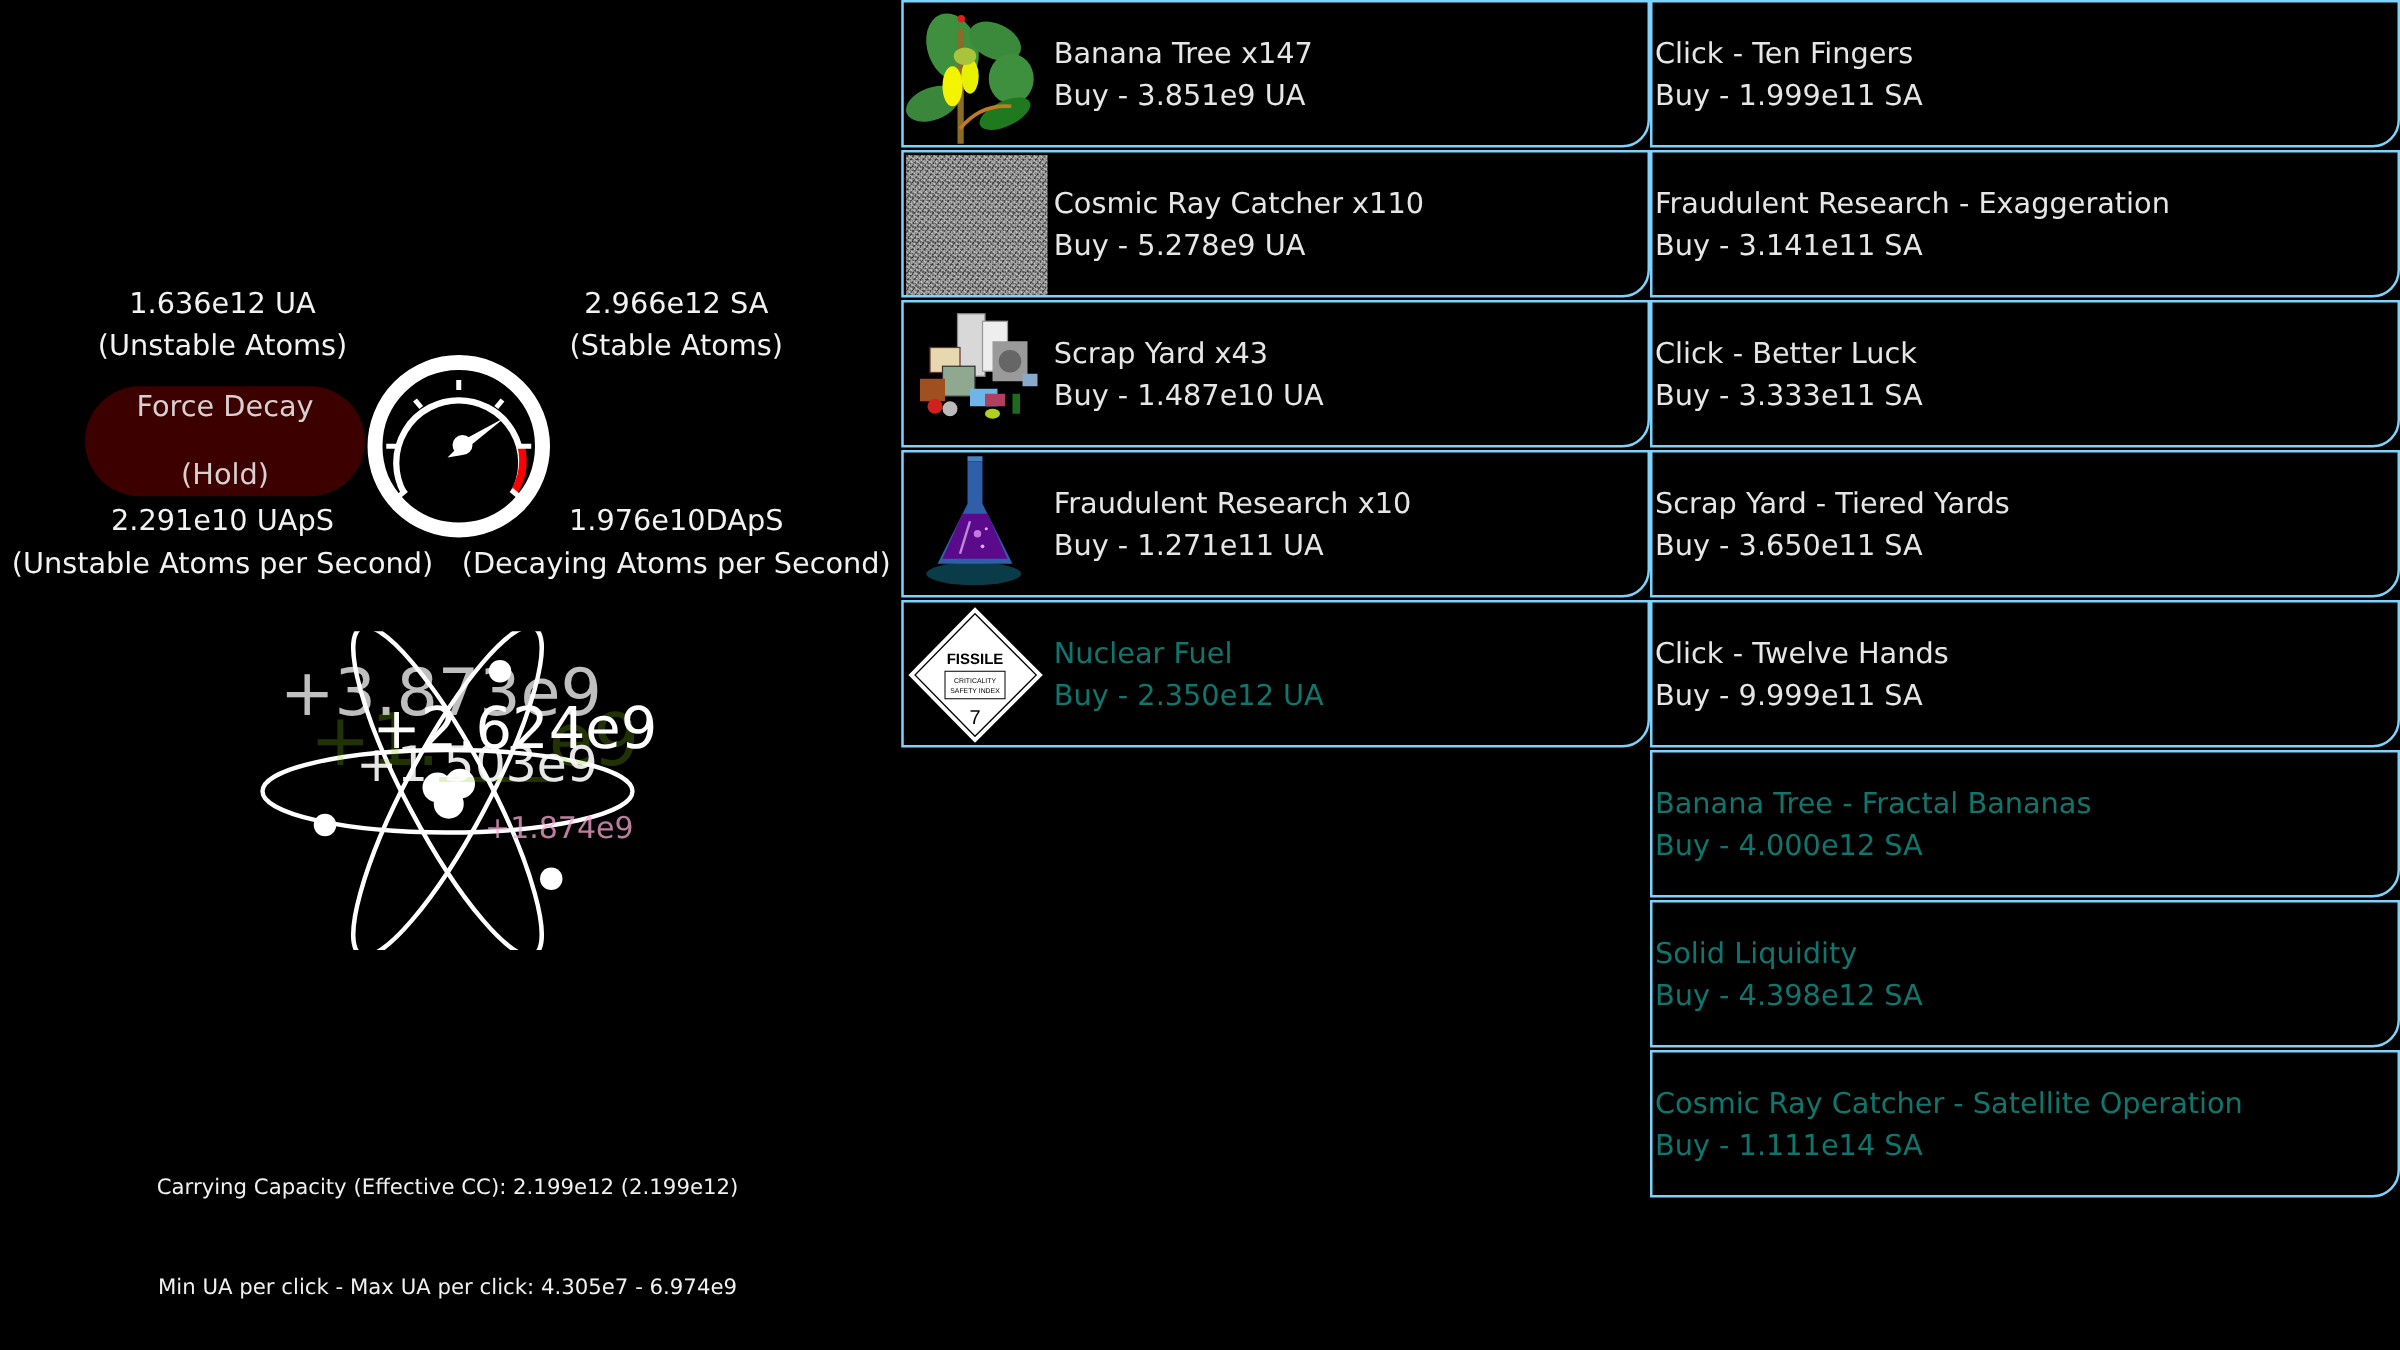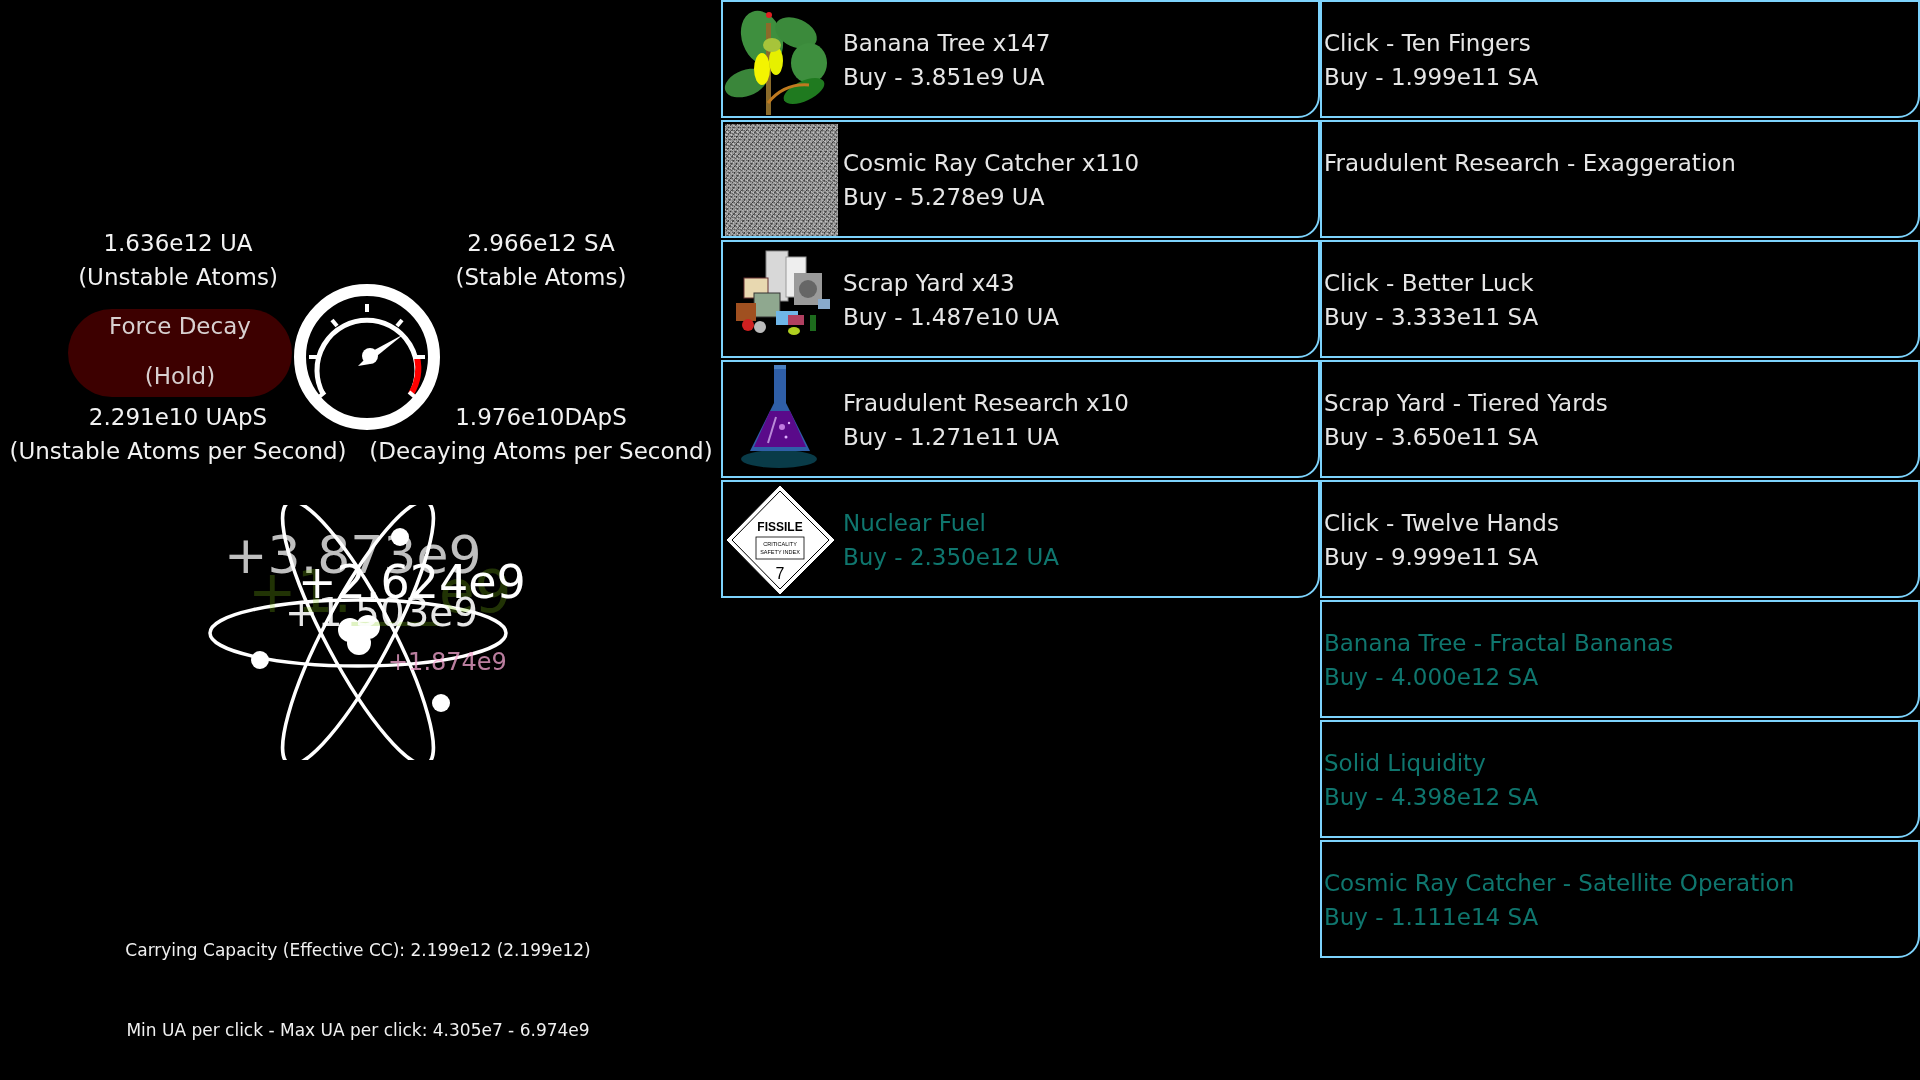--- a/index.html
+++ b/index.html
@@ -2,21 +2,21 @@
 <html><head>
 <meta charset="utf-8">
 <style>
   html, body { margin:0; padding:0; background:#000; }
   body { width:1920px; height:1080px; position:relative; overflow:hidden;
          font-family:"DejaVu Sans","Liberation Sans",sans-serif; color:#e8e8e8; }
   .stat { position:absolute; text-align:center; font-size:23px; line-height:34px; color:#f2f2f2; white-space:nowrap; }
   .stat div { display:block; }
   #force-decay { position:absolute; left:68px; top:309px; width:224px; height:88px;
      border-radius:44px; background:#3d0000; color:#d8d0d0; font-size:23px; line-height:34px;
-     display:flex; flex-direction:column; align-items:center; justify-content:flex-start; cursor:pointer;gap:16px; }
+     display:flex; flex-direction:column; align-items:center; justify-content:space-between; cursor:pointer;gap:16px; }
   #gauge { position:absolute; left:292px; top:282px; width:150px; height:150px; }
   #atom { position:absolute; left:205px; top:505px; width:310px; height:255px; cursor:pointer; }
   .float-num { position:absolute; white-space:nowrap; font-family:"DejaVu Sans",sans-serif; pointer-events:none; }
   .info { position:absolute; left:0; width:716px; text-align:center; font-size:17px; color:#f0f0f0; }
 
   .list { position:absolute; top:0; }
   #buildings { left:721px; width:599px; }
   #upgrades { left:1320px; width:600px; }
   .row { position:relative; height:116px; margin-bottom:4px; box-sizing:border-box;
          border:2px solid #7dd3fc; border-radius:0 0 22px 0; background:#000; cursor:pointer; }
@@ -192,20 +192,21 @@
 <div class="list" id="upgrades">
   <div class="row">
     <div class="text">
       <div>Click - Ten Fingers</div>
       <div>Buy - 1.999e11 SA</div>
     </div>
   </div>
   <div class="row">
     <div class="text">
       <div>Fraudulent Research - Exaggeration</div>
+      <div>Buy - 3.141e11 SA</div>
     </div>
   </div>
   <div class="row">
     <div class="text">
       <div>Click - Better Luck</div>
       <div>Buy - 3.333e11 SA</div>
     </div>
   </div>
   <div class="row">
     <div class="text">

